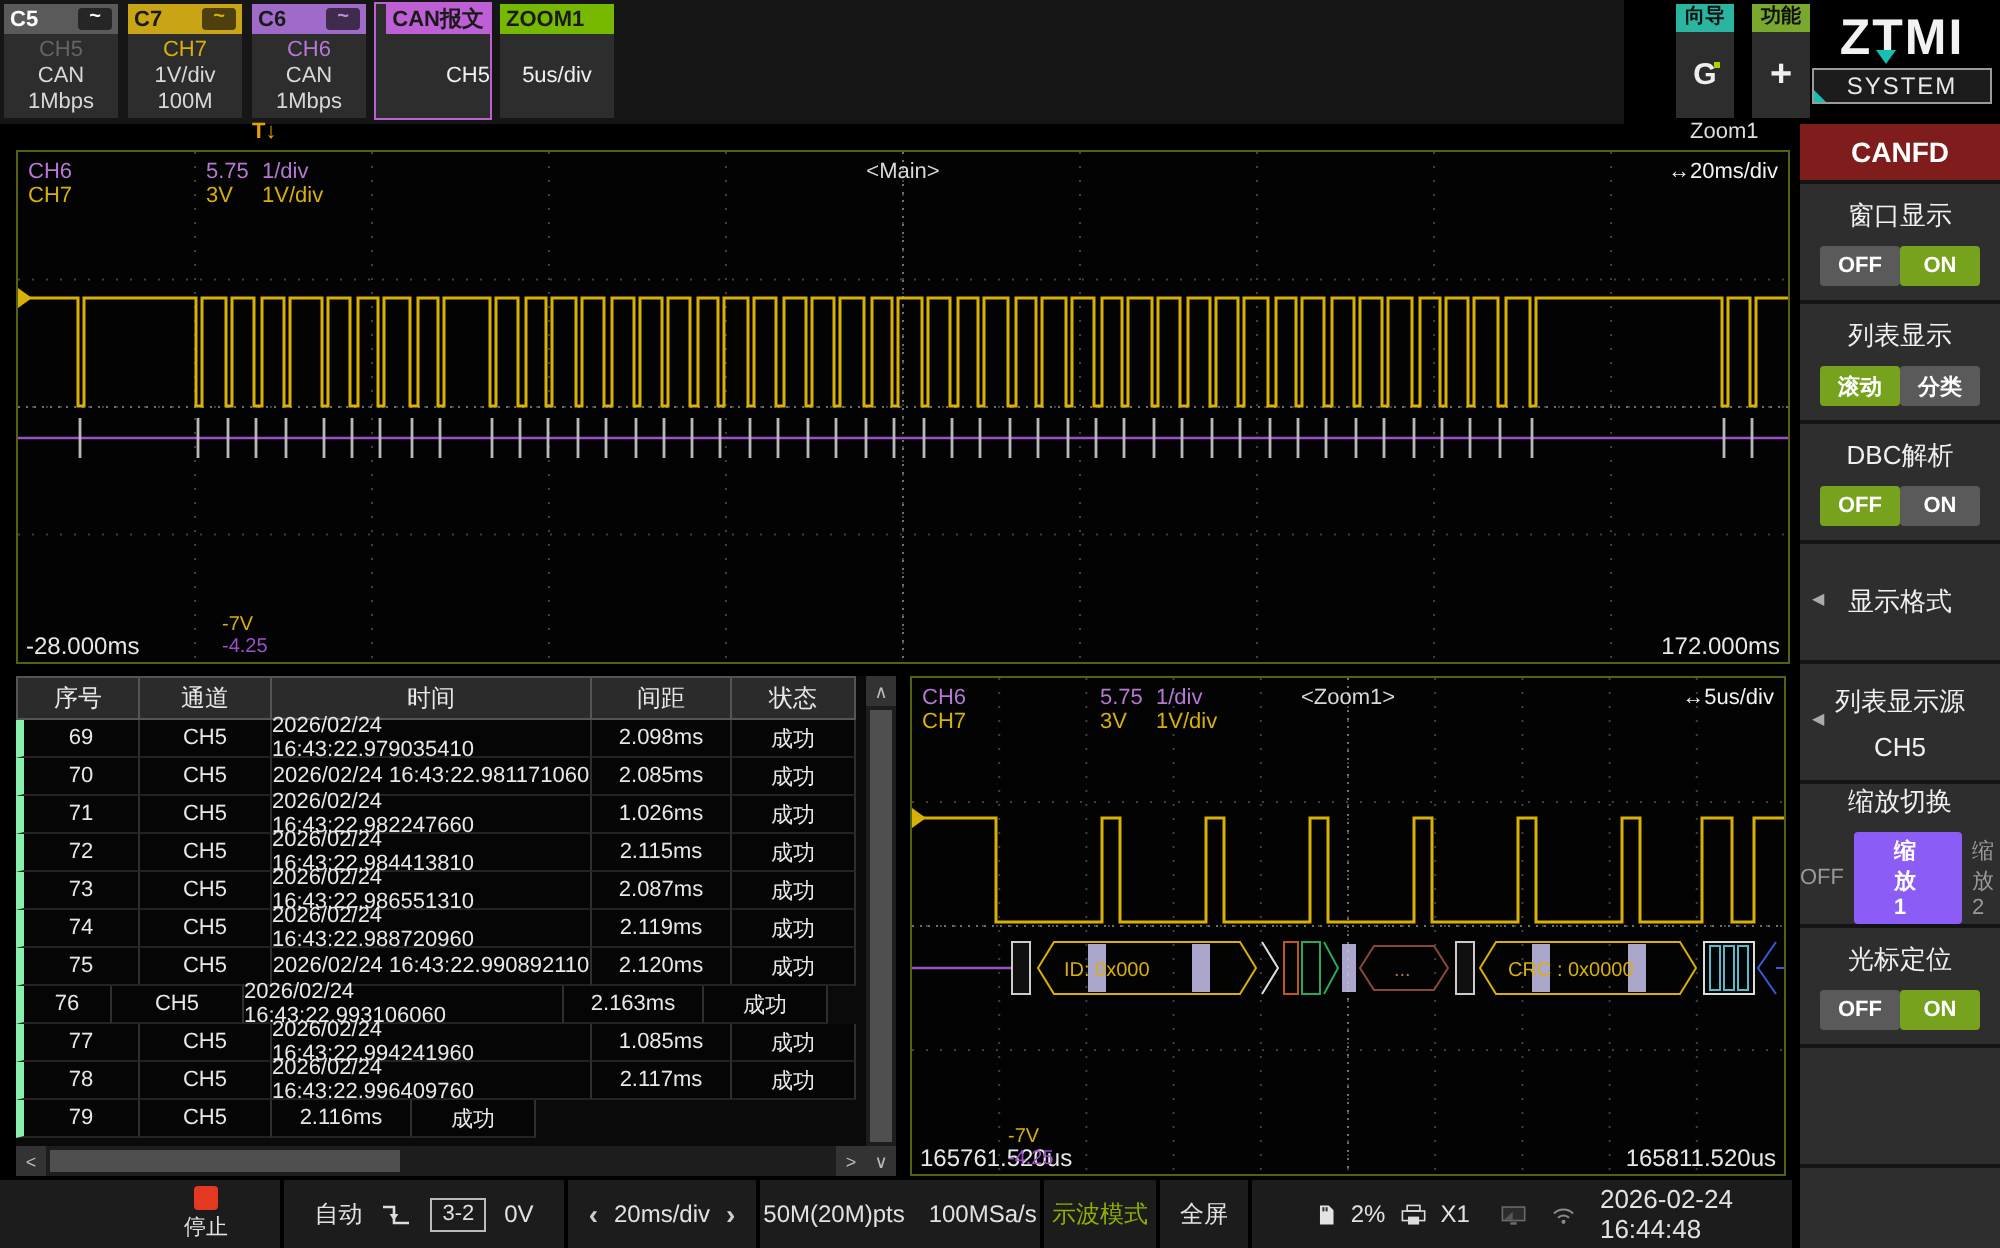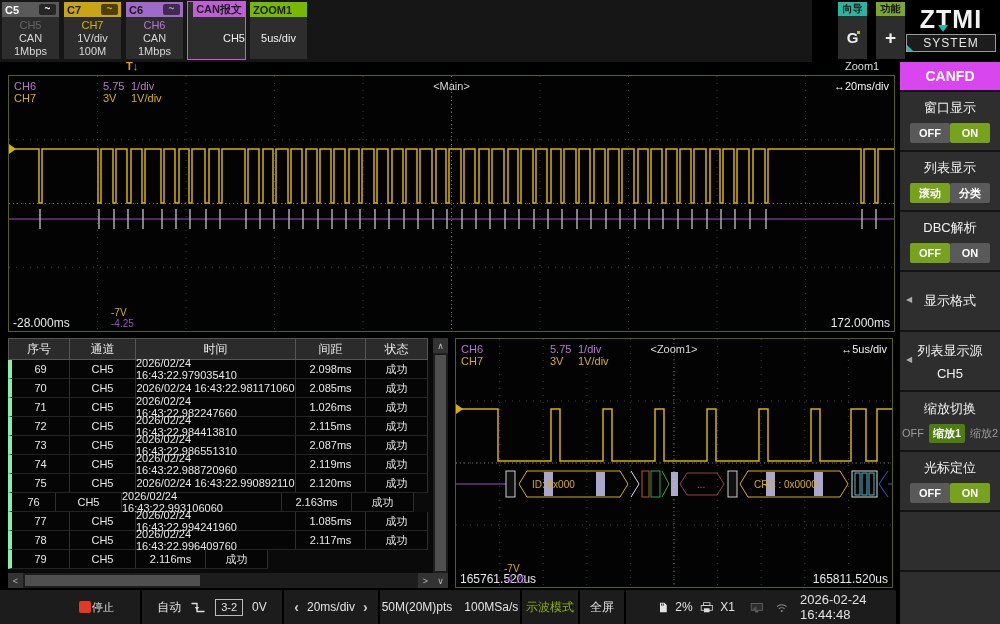--- a/index.html
+++ b/index.html
@@ -30,34 +30,34 @@
   .logo .tri{position:absolute;left:33px;top:19px;width:0;height:0;
     border-left:5px solid transparent;border-right:5px solid transparent;border-top:7px solid #17c0b4;}
   .syslabel{position:relative;display:inline-block;margin-top:2px;border:1px solid #9a9a9a;
     padding:1px 16px;font-size:12px;color:#e8e8e8;letter-spacing:1px;background:#1c1c1c;}
   .syslabel .corner{position:absolute;left:0;bottom:0;width:0;height:0;
     border-bottom:6px solid #17c0b4;border-right:6px solid transparent;}
 
   
   #sidebar{position:absolute;left:900px;top:62px;width:100px;height:562px;background:#141414;
     display:flex;flex-direction:column;gap:2px;}
-  #sb-title{height:28px;background:#d946ef;color:#fff;font-size:14px;font-weight:bold;
+  #sb-title{height:28px;background:#7f1d1d;color:#fff;font-size:14px;font-weight:bold;
     display:flex;align-items:center;justify-content:center;flex:0 0 28px;}
   .sb-panel{background:#2e2e2e;flex:0 0 58px;position:relative;display:flex;flex-direction:column;
     align-items:center;justify-content:center;gap:6px;}
   .sb-panel.grow{flex:1 1 auto;}
   .sb-label{font-size:13px;color:#f0f0f0;}
   .sb-value{font-size:13px;color:#f0f0f0;}
   .sb-arrow{position:absolute;left:6px;top:50%;margin-top:-6px;font-size:8px;color:#aaa;}
   .tg-row{display:flex;}
   .tg{width:40px;height:20px;font-size:11px;font-weight:bold;color:#fff;display:flex;
     align-items:center;justify-content:center;border-radius:2px;}
   .tg.on{background:#76a21e;} .tg.off{background:#5a5a5a;}
   .tg3-row{display:flex;align-items:center;gap:5px;font-size:11px;color:#9a9a9a;}
-  .tg3-chip{background:#4d7c0f;color:#fff;font-weight:bold;padding:2px 4px;border-radius:2px;font-size:11px;}
+  .tg3-chip{background:#8b5cf6;color:#fff;font-weight:bold;padding:2px 20px;border-radius:2px;font-size:11px;}
 
   
   .scope{position:absolute;background:#030303;border:1px solid #57600e;}
   #scope-main{left:8px;top:75px;width:885px;height:255px;}
   #scope-zoom{left:455px;top:338px;width:436px;height:248px;}
   .scope svg{position:absolute;left:0;top:0;}
   .readout{position:absolute;left:5px;top:4px;font-size:11px;line-height:12px;white-space:nowrap;}
   .rd-name{display:inline-block;width:89px;}
   .rd-val{display:inline-block;width:28px;}
   .sc-title{position:absolute;left:0;right:0;top:4px;text-align:center;font-size:11px;color:#d8d8d8;}
@@ -90,21 +90,21 @@
   #hs-thumb{left:17px;top:2px;width:175px;height:11px;}
   #corner-btn{position:absolute;right:0;bottom:0;width:15px;height:15px;background:#333;color:#bbb;
     font-size:9px;display:flex;align-items:center;justify-content:center;}
 
   
   #statusbar{position:absolute;left:0;top:590px;width:896px;height:34px;background:#1c1c1c;
     display:flex;color:#e2e2e2;font-size:12px;}
   .seg{border-right:2px solid #000;display:flex;align-items:center;justify-content:center;gap:10px;
     box-sizing:border-box;}
   #seg-stop{flex:0 0 142px;justify-content:flex-end;padding-right:26px;}
-  .stopcol{display:flex;flex-direction:row;align-items:center;gap:1px;text-align:right;}
+  .stopcol{display:flex;flex-direction:column;align-items:center;gap:1px;text-align:right;}
   .stopicon{width:12px;height:12px;background:#e23920;border-radius:2px;}
   .stoplabel{font-size:11px;}
   #seg-trig{flex:0 0 142px;gap:9px;}
   .trigbox{border:1px solid #bbb;padding:0 5px;font-size:11px;line-height:15px;}
   #seg-tb{flex:0 0 96px;gap:8px;}
   .navarrow{color:#ccc;font-size:14px;font-weight:bold;}
   #seg-rec{flex:0 0 142px;gap:12px;}
   #seg-mode{flex:0 0 58px;color:#8ab000;}
   #seg-full{flex:0 0 46px;}
   #seg-right{flex:1 1 auto;justify-content:flex-start;padding-left:32px;gap:7px;border-right:none;}

